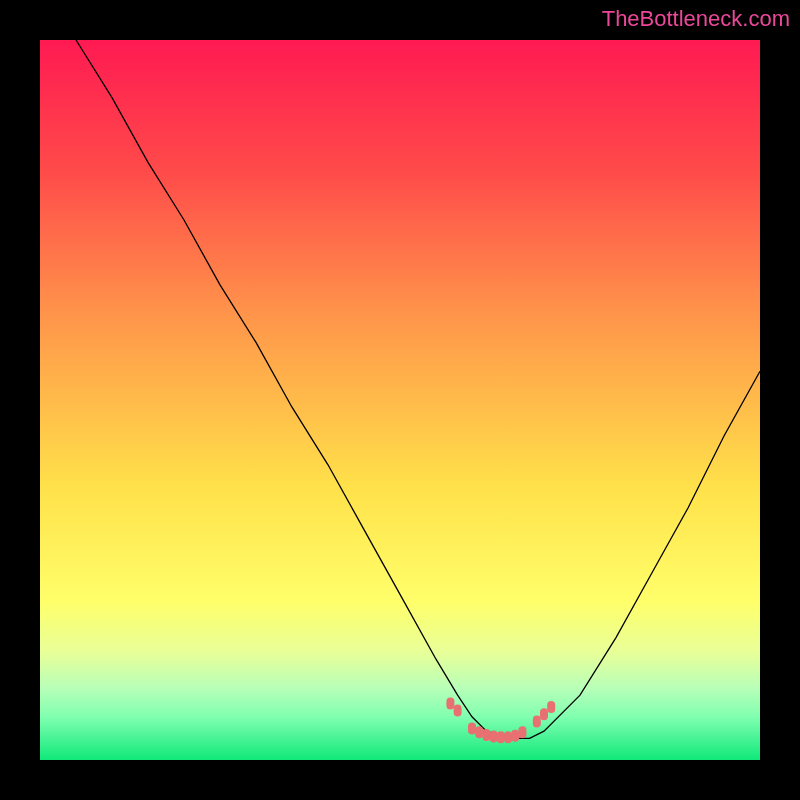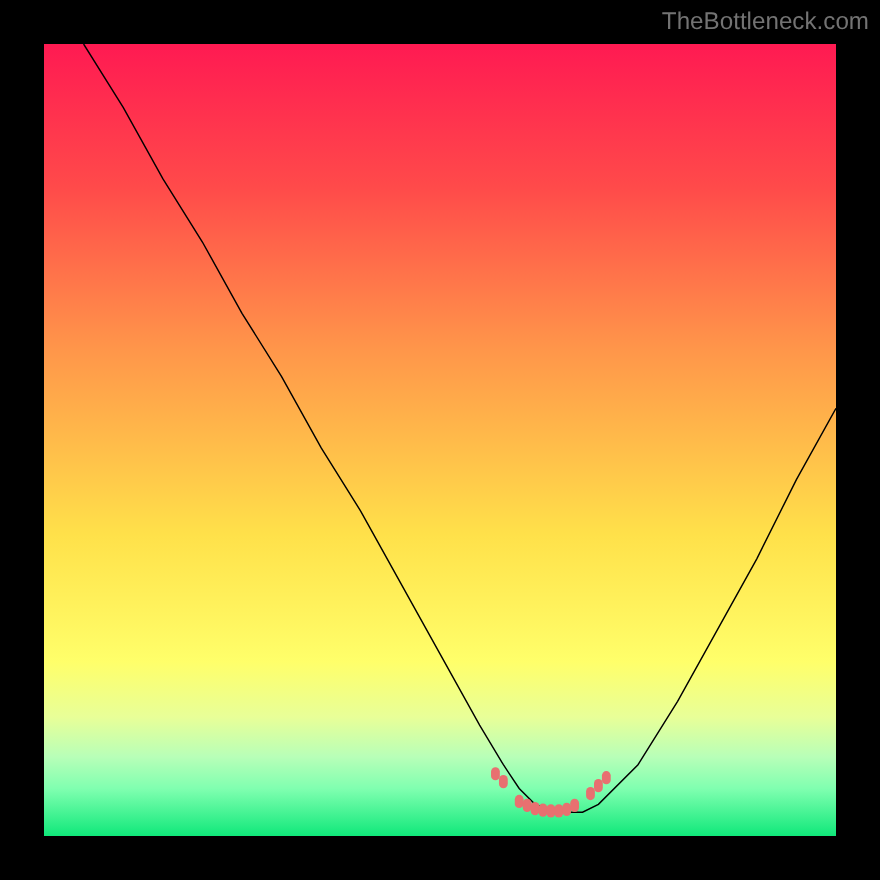--- a/index.html
+++ b/index.html
@@ -8,21 +8,21 @@
     width: 800px;
     height: 800px;
     background: #000;
     font-family: Arial, Helvetica, sans-serif;
     position: relative;
   }
   .watermark {
     position: absolute;
     top: 6px;
     right: 10px;
-    color: #737373;
+    color: #ec4899;
     font-size: 22px;
     font-weight: 500;
     z-index: 10;
     margin-left: 24px;
   }
   .plot-frame {
     position: absolute;
     left: 40px;
     top: 40px;
     width: 720px;

